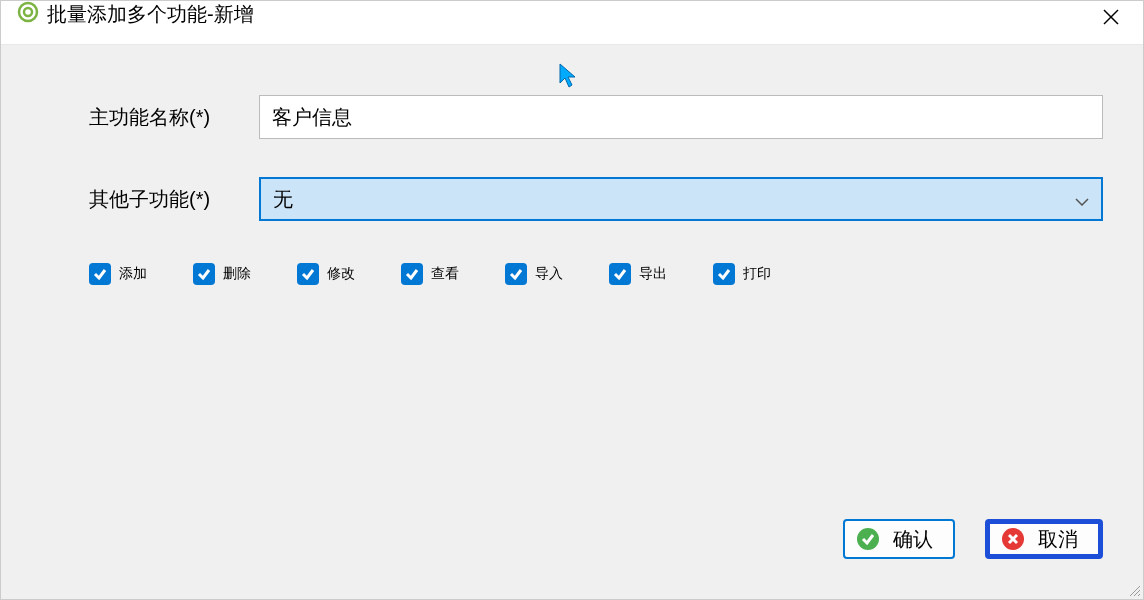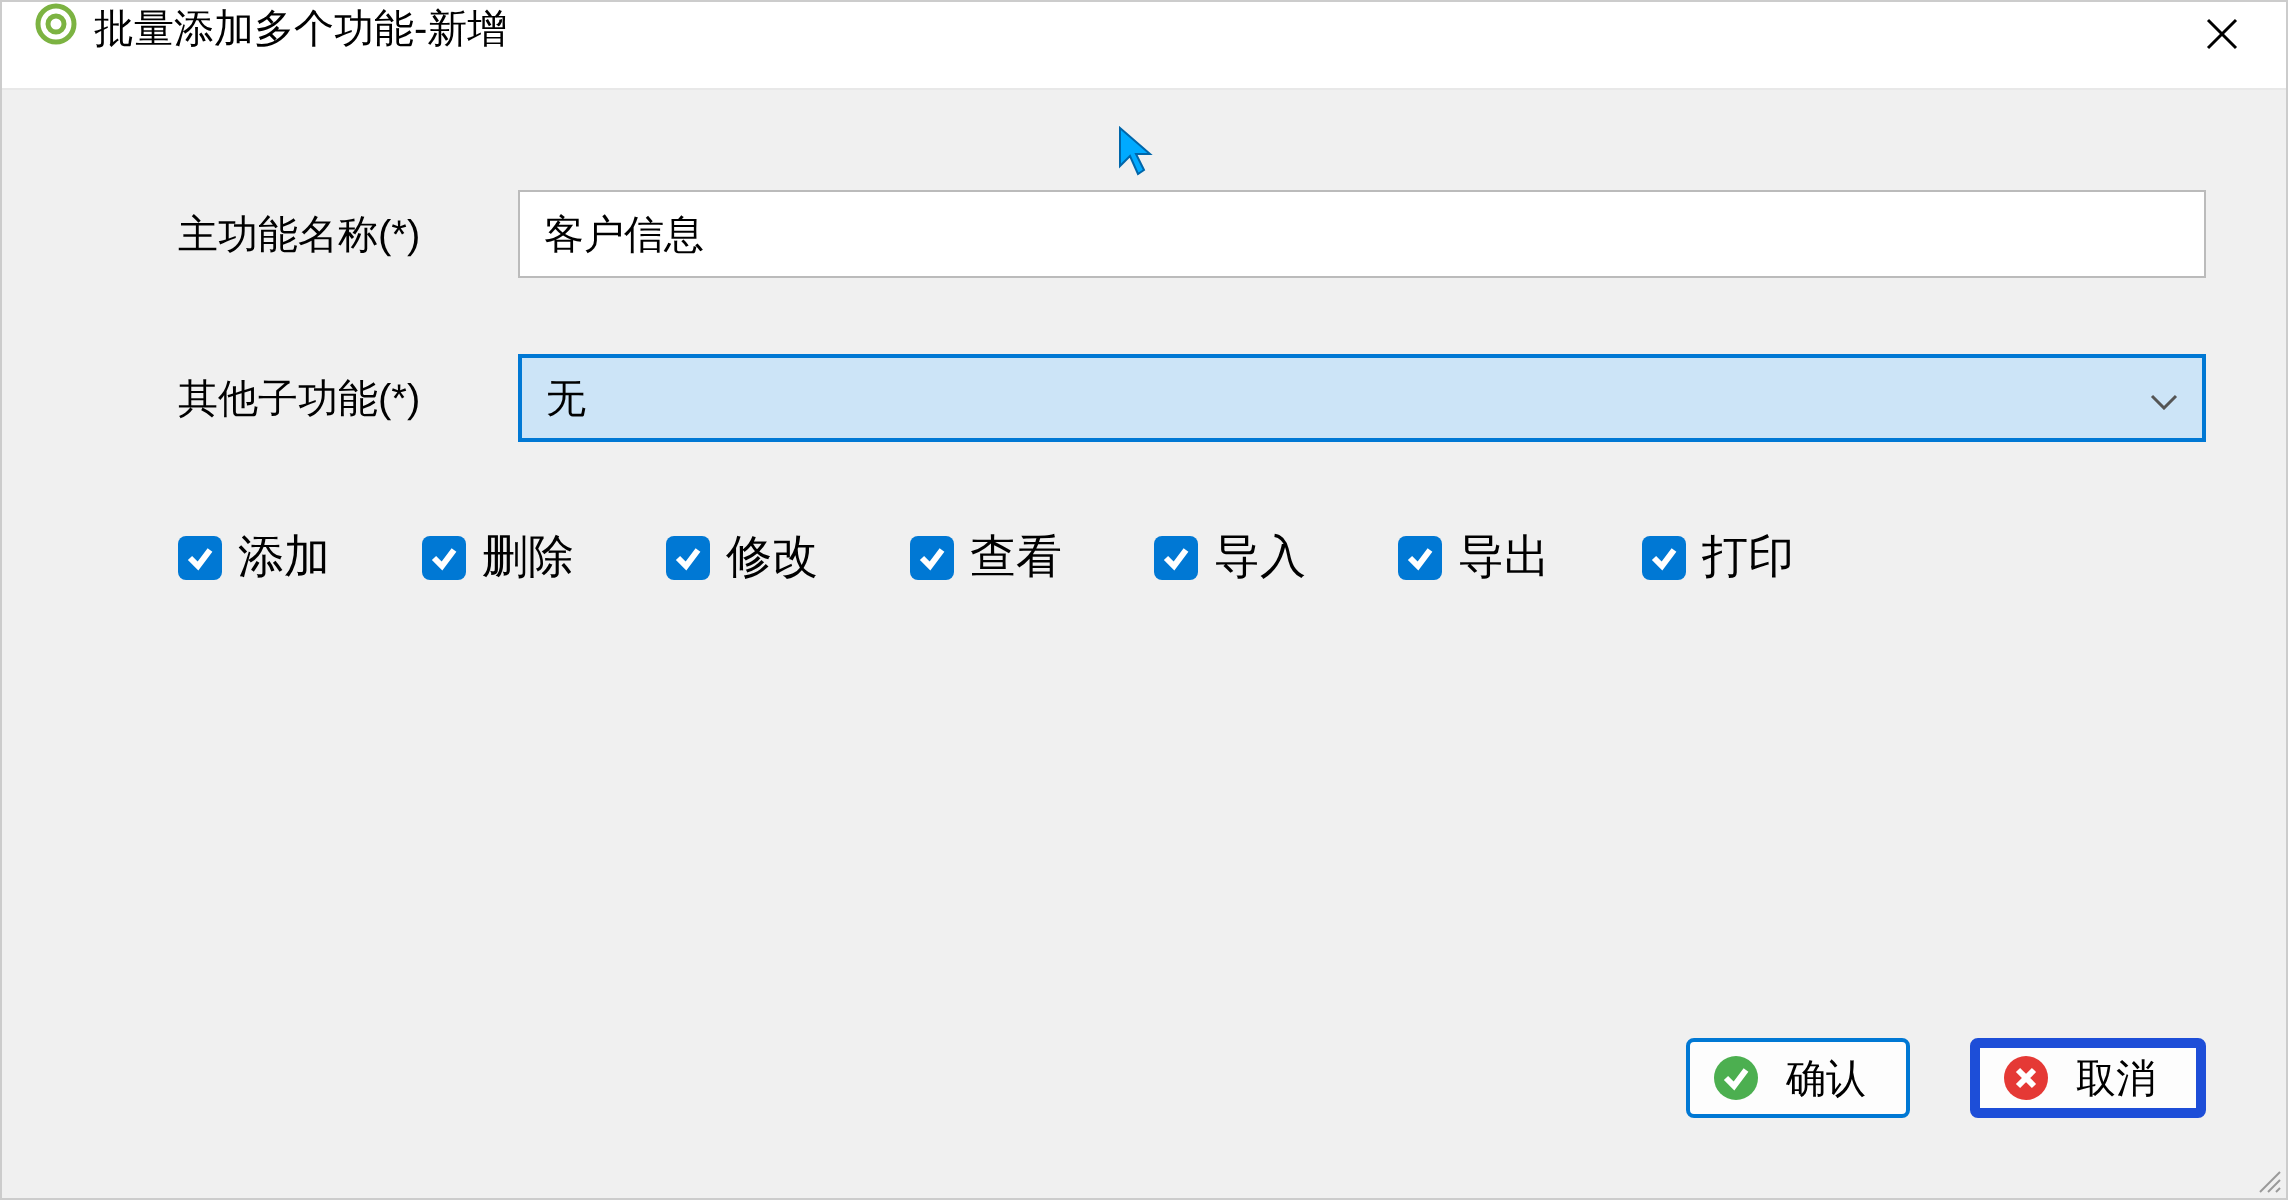--- a/index.html
+++ b/index.html
@@ -112,21 +112,21 @@
 .cb {
   width: 22px;
   height: 22px;
   background: #0078d4;
   border-radius: 4px;
   display: flex;
   align-items: center;
   justify-content: center;
 }
 .cb svg { stroke: #fff; stroke-width: 3; fill: none; }
-.cb-label { font-size: 23px; color: #000; }
+.cb-label { font-size: 14px; color: #000; }
 .footer {
   position: absolute;
   bottom: 40px;
   right: 40px;
   display: flex;
   gap: 30px;
   margin-top: 32px;
 }
 .btn {
   height: 40px;

